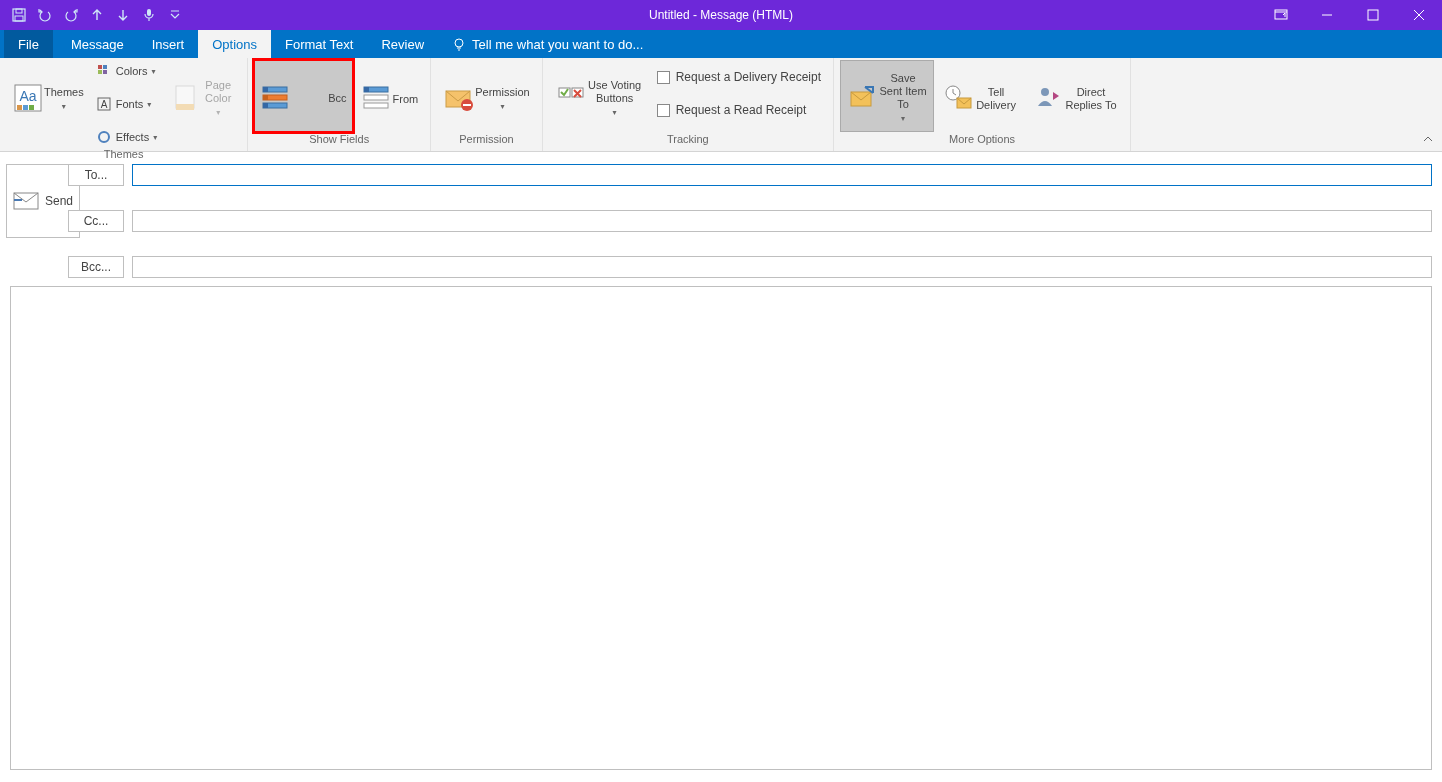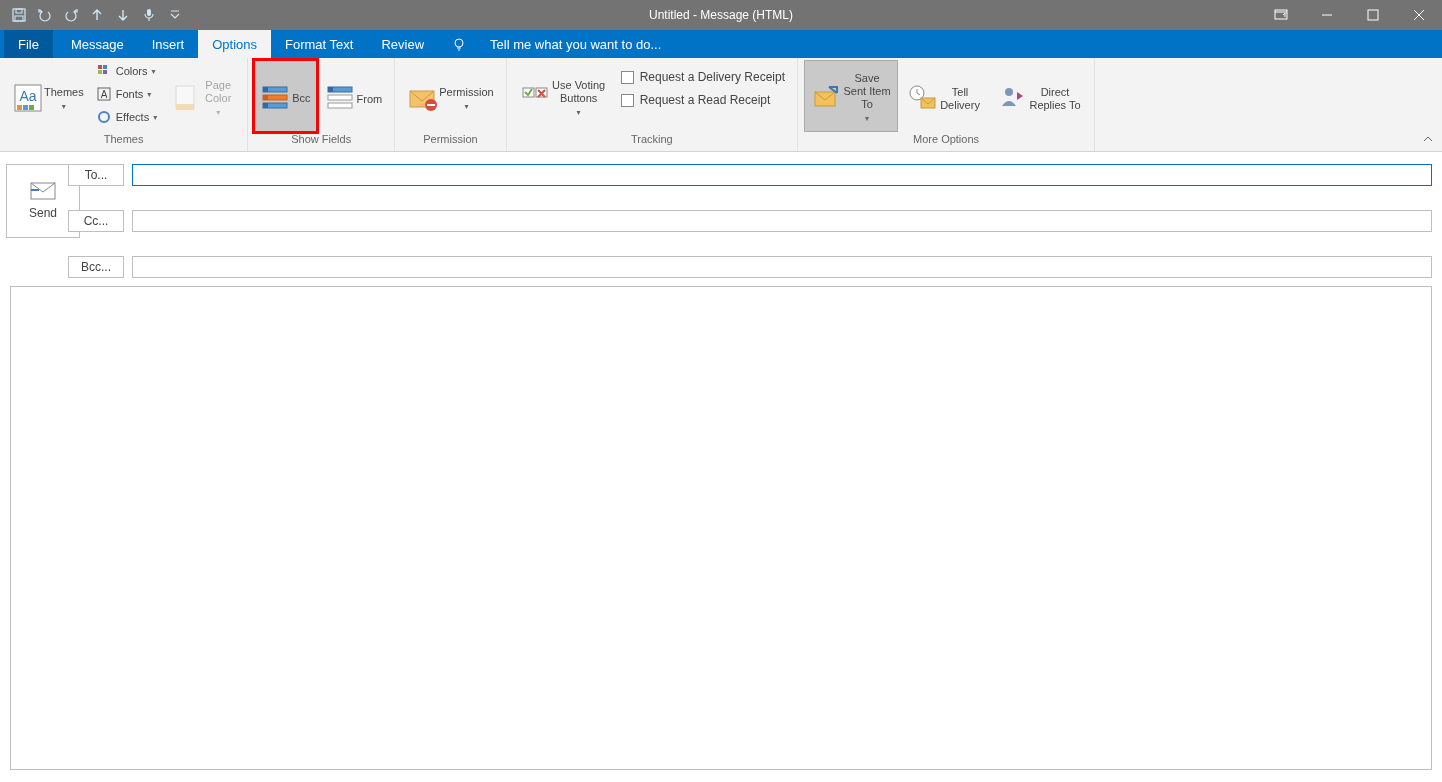--- a/index.html
+++ b/index.html
@@ -1,63 +1,63 @@
 <!DOCTYPE html>
 <html><head>
 <meta charset="utf-8">
 <style>
 * { margin: 0; padding: 0; box-sizing: border-box; font-family: "Segoe UI", Tahoma, sans-serif; }
 body { width: 1442px; height: 782px; background: #fff; overflow: hidden; font-size: 12px; }
 
 
-.titlebar { height: 30px; background: #737373; display: flex; align-items: center; color: #fff; position: relative; }
+.titlebar { height: 30px; background: #6d28d9; display: flex; align-items: center; color: #fff; position: relative; }
 .qat { display: flex; align-items: center; gap: 4px; padding-left: 8px; }
 .qat-btn { width: 22px; height: 22px; display: flex; align-items: center; justify-content: center; cursor: pointer; }
 .qat-btn svg { stroke: #cfe7f7; fill: none; }
 .title-text { position: absolute; left: 50%; transform: translateX(-50%); font-size: 12px; color: #fff; }
 .win-controls { margin-left: auto; display: flex; }
 .win-btn { width: 46px; height: 30px; display: flex; align-items: center; justify-content: center; cursor: pointer; }
 .win-btn svg { stroke: #fff; fill: none; stroke-width: 1; }
 
 
 .tabs { height: 28px; background: #0173c7; display: flex; align-items: stretch; padding-left: 4px; }
 .tab { padding: 8px 14px; display: flex; align-items: center; color: #fff; font-size: 13px; cursor: pointer; }
 .tab.file { background: #015a9e; margin-right: 4px; }
 .tab.active { background: #f3f3f3; color: #0173c7; }
-.tellme { display: flex; align-items: center; color: #fff; font-size: 13px; padding-left: 14px; gap: 24px; }
+.tellme { display: flex; align-items: center; color: #fff; font-size: 13px; padding-left: 14px; gap: 6px; }
 .tellme svg { stroke: #fff; fill: none; }
 
 
 .ribbon { height: 94px; background: #f3f3f3; border-bottom: 1px solid #d4d4d4; display: flex; position: relative; }
 .group { border-right: 1px solid #e1e1e1; display: flex; flex-direction: column; padding: 2px 6px 0 6px; }
 .group-body { flex: 1; display: flex; align-items: flex-start; gap: 2px; }
 .group-label { height: 18px; text-align: center; font-size: 11px; color: #666; position: relative; }
 
 .big-btn { display: flex; flex-direction: row; align-items: center; justify-content: flex-start; padding: 4px 6px 0 6px; height: 72px; cursor: pointer; }
 .big-btn.disabled { opacity: 0.45; cursor: default; }
 .big-btn.active { background: #c9c9c9; border: 1px solid #aaa; padding: 3px 5px 0 5px; }
-.big-btn.highlight { outline: 3px solid #ff0000; outline-offset: -1px; }
+.big-btn.highlight { outline: 3px solid #ff0000; outline-offset: -1px; gap: 36px; }
 .big-icon { width: 32px; height: 32px; display: flex; align-items: center; justify-content: center; }
 .big-label { font-size: 11px; color: #444; text-align: center; line-height: 13px; margin-top: 2px; }
 .drop-arrow { font-size: 8px; color: #666; }
 
 .small-row { display: flex; align-items: center; height: 22px; padding: 0 4px; cursor: pointer; gap: 4px; font-size: 11px; color: #444; white-space: nowrap; }
 .small-icon { width: 16px; height: 16px; display: inline-flex; align-items: center; justify-content: center; }
-.stack { display: flex; flex-direction: column; gap: 1px; justify-content: flex-end; }
+.stack { display: flex; flex-direction: column; gap: 11px; justify-content: flex-end; }
 
 .chk-row { display: flex; align-items: center; gap: 6px; font-size: 12px; color: #444; padding: 4px 6px; cursor: pointer; }
 .chk { width: 13px; height: 13px; border: 1px solid #888; background: #fff; }
 
 .ribbon-collapse { position: absolute; right: 6px; bottom: 4px; width: 14px; height: 14px; cursor: pointer; }
 .ribbon-collapse svg { stroke: #666; fill: none; }
 
 
 .compose { padding: 12px 10px 8px 6px; display: flex; gap: 8px; }
 .send-col { width: 54px; }
-.send-btn { width: 74px; height: 74px; border: 1px solid #bfbfbf; background: #fff; display: flex; flex-direction: column; align-items: center; justify-content: center; gap: 6px; cursor: pointer; font-size: 12px; color: #444; }
+.send-btn { width: 74px; height: 74px; border: 1px solid #bfbfbf; background: #fff; display: flex; align-items: center; justify-content: center; gap: 6px; cursor: pointer; font-size: 12px; color: #444; }
 .fields-col { flex: 1; display: flex; flex-direction: column; gap: 24px; }
 .field-row { display: flex; align-items: center; gap: 8px; }
 .field-btn { width: 56px; height: 22px; border: 1px solid #bfbfbf; background: #fff; font-size: 12px; color: #444; display: flex; align-items: center; justify-content: center; cursor: pointer; }
 .field-label { width: 56px; text-align: right; font-size: 12px; color: #444; padding-right: 4px; }
 .field-input { flex: 1; height: 22px; border: 1px solid #bfbfbf; padding: 0 4px; font-size: 12px; outline: none; }
 .field-input.focused { border: 1px solid #0173c7; }
 
 .body-area { margin: 0 10px 10px 10px; border: 1px solid #bfbfbf; height: 484px; padding: 8px; font-size: 13px; }
 </style>
 </head>

